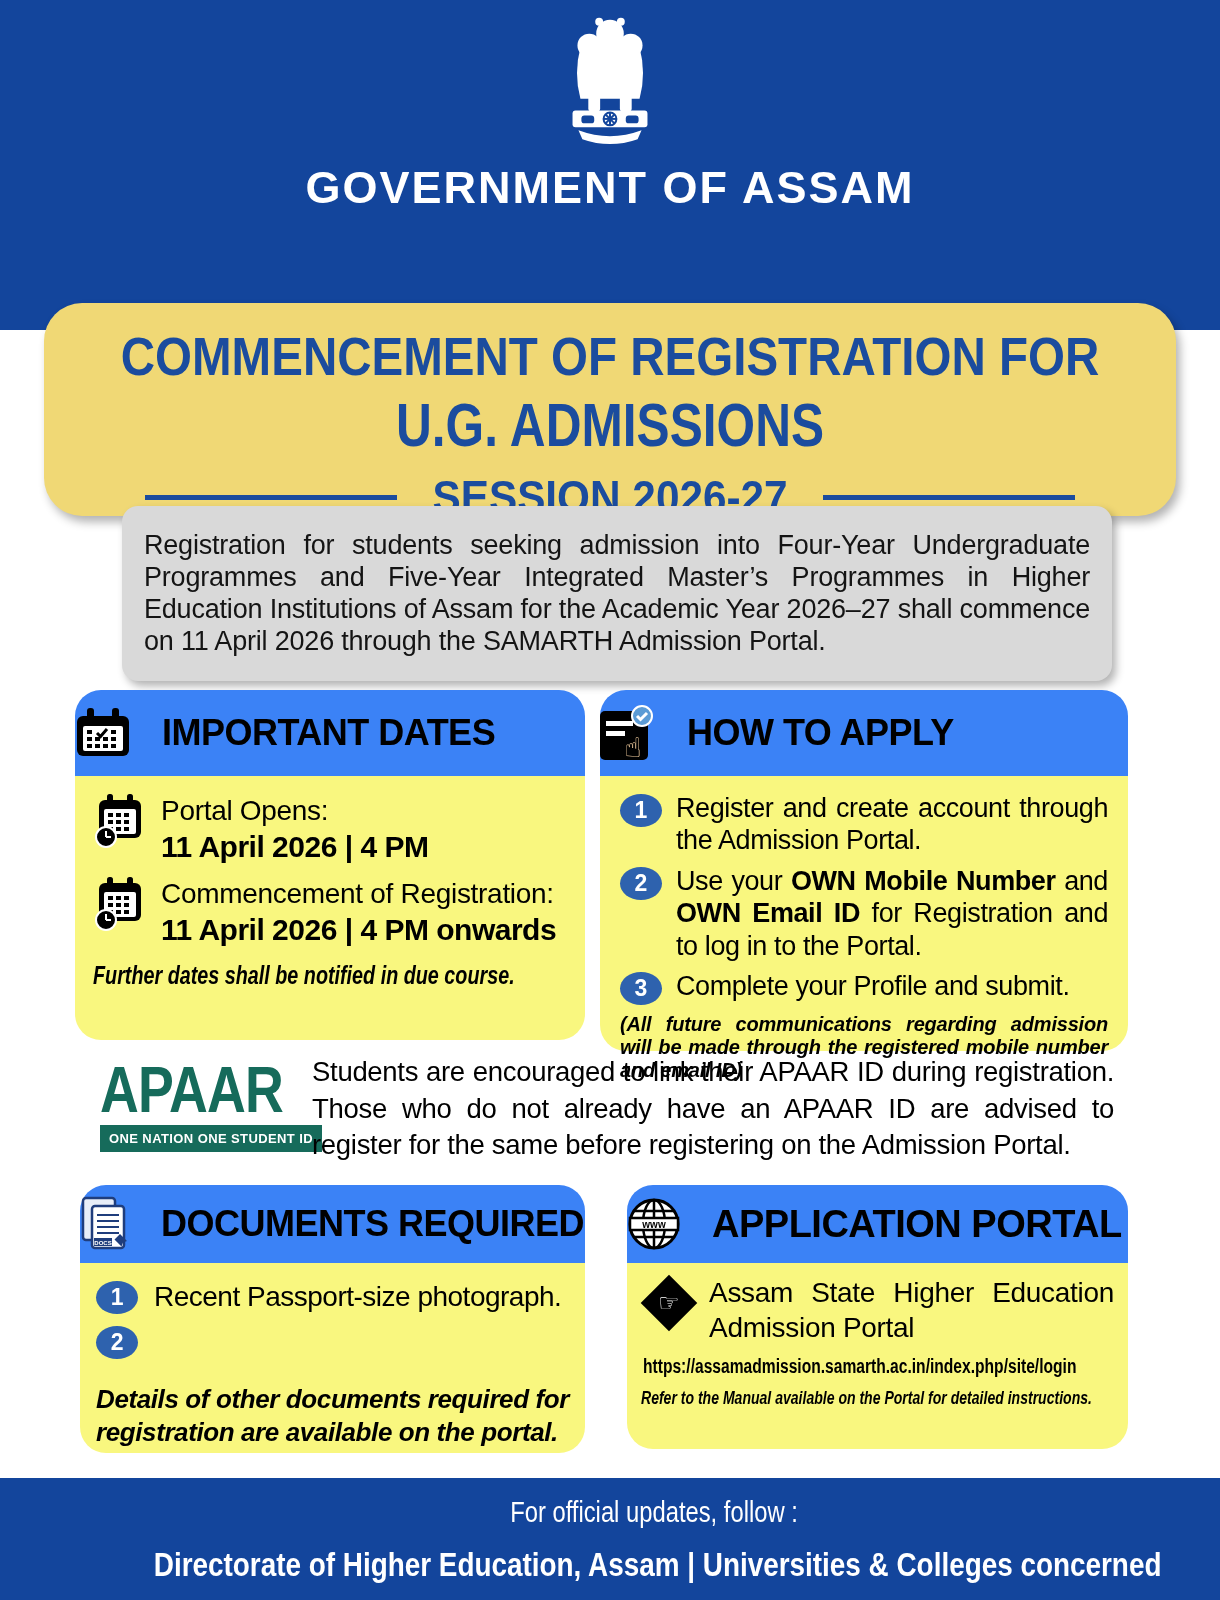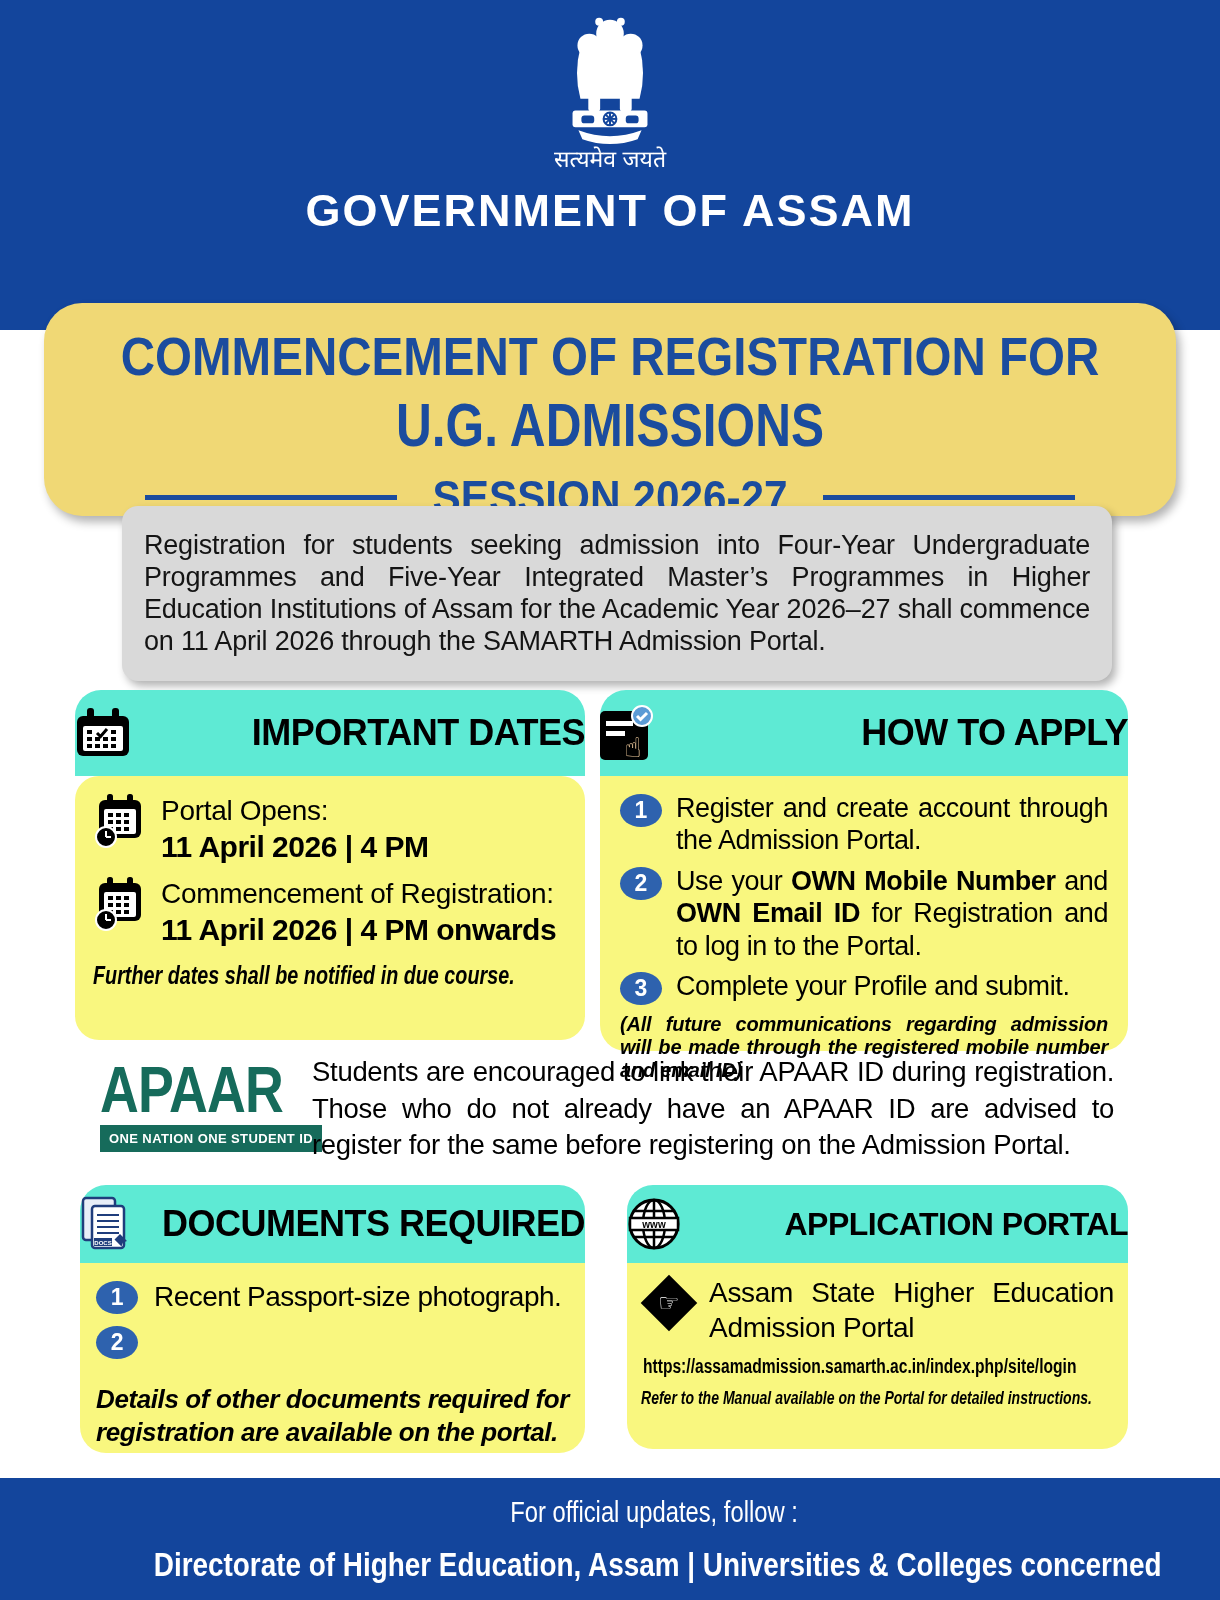--- a/index.html
+++ b/index.html
@@ -22,27 +22,27 @@
   .title-rule{width:252px;height:5px;background:#1B4C9E;}
   .title-line3{font-size:46px;font-weight:bold;transform:scaleX(.92);white-space:nowrap;}
 
   
   .intro-box{position:absolute;left:122px;top:506px;width:946px;background:#D9D9D9;border-radius:16px;
              padding:24px 22px;box-shadow:4px 5px 8px rgba(0,0,0,.30);
              font-size:27px;line-height:1.18;text-align:justify;color:#141414;letter-spacing:-.2px;}
 
   
   .card{position:absolute;}
-  .card-header{background:#5eead4;border-radius:26px 26px 0 0;display:flex;align-items:center;justify-content:space-between;gap:4px;}
+  .card-header{background:#3b82f6;border-radius:26px 26px 0 0;display:flex;align-items:center;justify-content:flex-start;gap:31px;}
   .card-title{font-size:36px;font-weight:bold;color:#000;letter-spacing:-.5px;white-space:nowrap;}
   .card-body{background:#F9F77F;border-radius:0 0 26px 26px;}
 
   .card-dates{left:75px;top:690px;width:510px;}
   .card-dates .card-header{height:86px;}
-  .card-dates .card-body{height:246px;padding:18px 18px 0;border-radius:24px;}
+  .card-dates .card-body{height:246px;padding:18px 18px 0;}
   .date-item{display:flex;gap:16px;margin-bottom:12px;}
   .date-texts{min-width:0;}
   .date-label{font-size:28px;color:#000;letter-spacing:-.3px;line-height:1.2;}
   .date-value{font-size:30px;font-weight:bold;color:#000;letter-spacing:-.5px;line-height:1.25;white-space:nowrap;}
   .dates-note{font-size:26px;font-weight:bold;font-style:italic;color:#000;white-space:nowrap;
               transform:scaleX(.76);transform-origin:left;margin-top:12px;}
 
   .card-apply{left:600px;top:690px;width:528px;}
   .card-apply .card-header{height:86px;}
   .card-apply .card-body{height:259px;padding:16px 20px 0;}
@@ -64,21 +64,21 @@
 
   .card-docs{left:80px;top:1185px;width:505px;}
   .card-docs .card-header{height:78px;}
   .card-docs .card-body{height:174px;padding:16px 16px 0;}
   .doc-item{display:flex;align-items:center;gap:16px;margin-bottom:10px;font-size:28px;letter-spacing:-.5px;color:#000;}
   .docs-note{font-size:26px;font-weight:bold;font-style:italic;text-align:justify;line-height:1.25;
              letter-spacing:-.4px;margin-top:24px;color:#000;}
 
   .card-portal{left:627px;top:1185px;width:501px;}
   .card-portal .card-header{height:78px;}
-  .card-portal .card-title{font-size:32px;}
+  .card-portal .card-title{font-size:38px;}
   .card-portal .card-body{height:174px;padding:12px 14px 0;}
   .portal-name-row{display:flex;gap:12px;}
   .diamond{flex:0 0 40px;width:40px;height:40px;background:#000;transform:rotate(45deg);margin:8px 8px 0 8px;
            display:flex;align-items:center;justify-content:center;}
   .diamond span{transform:rotate(-45deg);color:#fff;font-size:24px;line-height:1;}
   .portal-name{flex:1;font-size:28px;text-align:justify;line-height:1.25;letter-spacing:-.3px;color:#000;}
   .portal-url{font-size:20px;font-weight:bold;white-space:nowrap;transform:scaleX(.78);transform-origin:left;
               margin:10px 0 0 2px;color:#000;}
   .portal-note{font-size:18px;font-weight:bold;font-style:italic;white-space:nowrap;transform:scaleX(.78);
                transform-origin:left;margin-top:10px;color:#000;}
@@ -112,21 +112,20 @@
         <line x1="48" y1="106" x2="48" y2="119"></line>
         <line x1="41.5" y1="112.5" x2="54.5" y2="112.5"></line>
         <line x1="43.5" y1="108" x2="52.5" y2="117"></line>
         <line x1="52.5" y1="108" x2="43.5" y2="117"></line>
       </g>
       <g fill="#13459C">
         <rect x="19" y="109" width="13" height="8" rx="3"></rect>
         <rect x="64" y="109" width="13" height="8" rx="3"></rect>
       </g>
     </svg>
-    <div class="motto">सत्यमेव जयते</div>
     <div class="gov-title">GOVERNMENT OF ASSAM</div>
   </div>
 
   <div class="title-card">
     <div class="title-line1">COMMENCEMENT OF REGISTRATION FOR</div>
     <div class="title-line2">U.G. ADMISSIONS</div>
     <div class="title-line3-row">
       <div class="title-rule"></div>
       <div class="title-line3">SESSION 2026-27</div>
       <div class="title-rule"></div>

